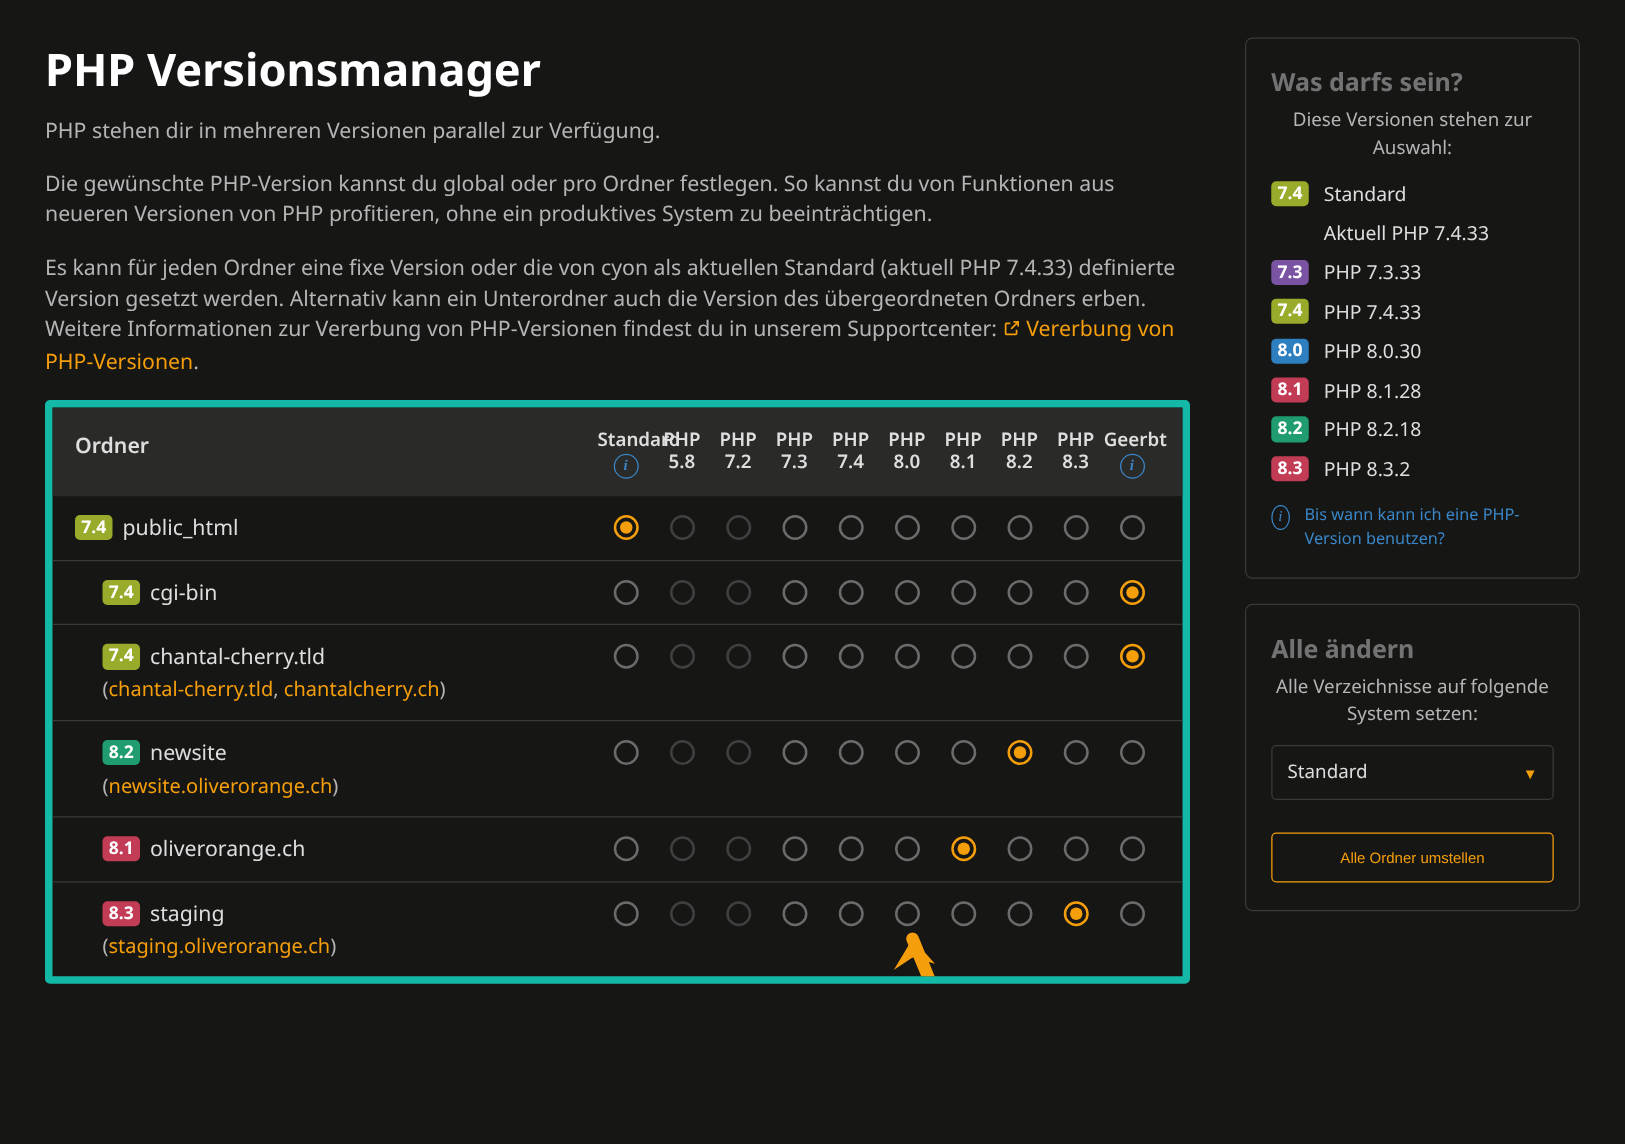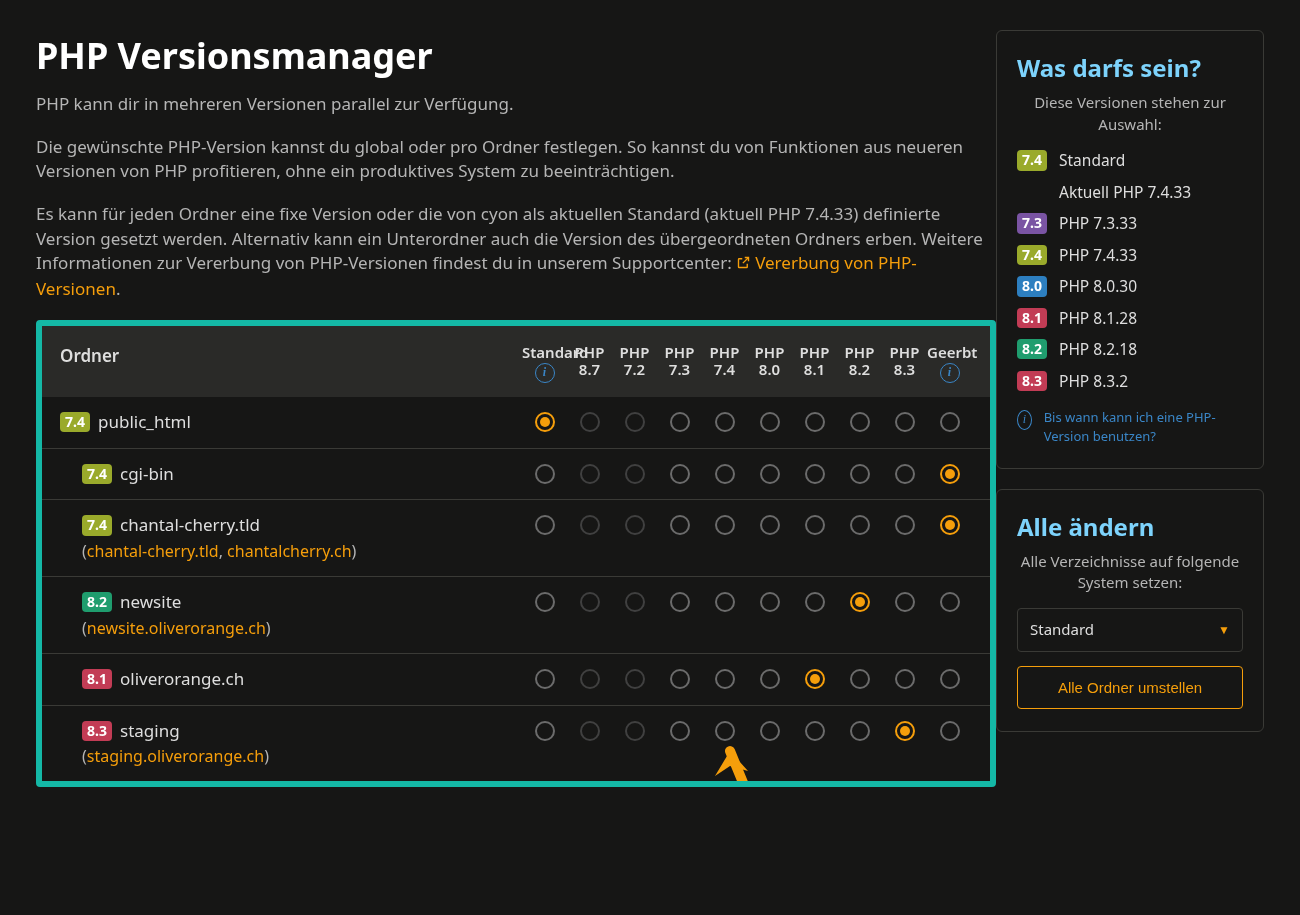--- a/index.html
+++ b/index.html
@@ -18,21 +18,21 @@
   *{box-sizing:border-box;}
   body{
     margin:0;
     background:var(--bg);
     color:var(--text);
     font-family:system-ui,-apple-system,"Segoe UI",Roboto,sans-serif;
     font-size:16px;
     line-height:1.45;
     padding:30px 36px;
   }
-  .layout{display:flex;align-items:flex-start;}
+  .layout{display:flex;gap:44px;align-items:flex-start;}
   .main{flex:1;min-width:0;}
   .side{width:268px;flex:none;}
 
   h1{font-size:36px;font-weight:700;margin:0 0 10px;color:#fff;}
   .intro p{margin:0 0 18px;color:var(--muted);font-size:17px;}
   .intro a{color:var(--link);text-decoration:none;}
   .ext-icon{display:inline-block;vertical-align:-1px;margin-right:4px;}
 
   
   .tbl{border:6px solid #14b8a6;border-radius:4px;overflow:hidden;}
@@ -58,64 +58,64 @@
   .radio{width:20px;height:20px;border:2px solid var(--radio);border-radius:50%;display:inline-flex;align-items:center;justify-content:center;cursor:pointer;}
   .radio.selected{border-color:var(--accent);}
   .radio.selected::after{content:"";width:10px;height:10px;background:var(--accent);border-radius:50%;}
   .radio.disabled{border-color:var(--disabled);cursor:default;}
 
   
   .badge{display:inline-block;min-width:30px;padding:1px 4px;border-radius:4px;color:#fff;font-size:14px;font-weight:700;text-align:center;line-height:1.3;}
 
   
   .box{border:1px solid var(--border);border-radius:6px;padding:20px 20px 22px;margin-bottom:20px;}
-  .box h2{font-size:24px;margin:0 0 6px;color:#7dd3fc;font-weight:700;}
+  .box h2{font-size:20px;margin:0 0 6px;color:#737373;font-weight:700;}
   .box p{margin:0 0 14px;color:var(--muted);font-size:15px;text-align:center;}
   .vlist{display:flex;flex-direction:column;gap:9px;}
   .vrow{display:flex;align-items:center;gap:12px;font-size:15.5px;}
   .vrow .badge{min-width:30px;}
   .vrow.noicon{padding-left:42px;align-items:flex-end;}
   .help-row{display:flex;gap:12px;margin-top:16px;align-items:flex-start;}
   .help-row a{color:var(--blue);text-decoration:none;font-size:13px;}
 
   .select{border:1px solid var(--border);border-radius:4px;padding:10px 12px;display:flex;justify-content:space-between;align-items:center;cursor:pointer;margin-bottom:14px;font-size:15px;}
   .chev{color:var(--accent);font-size:12px;}
-  .btn{border:1.5px solid var(--accent);color:var(--accent);background:transparent;border-radius:4px;padding:12px 14px;width:100%;font-size:15px;cursor:pointer;font-weight:500;}
+  .btn{border:1.5px solid var(--accent);color:var(--accent);background:transparent;border-radius:4px;padding:12px 14px;width:100%;font-size:12px;cursor:pointer;font-weight:500;margin-top:12px;}
 
   
   .arrow{position:absolute;pointer-events:none;}
 </style>
 </head>
 <body>
 
 <div class="layout">
   <div class="main">
     <h1>PHP Versionsmanager</h1>
     <div class="intro">
-      <p>PHP kann dir in mehreren Versionen parallel zur Verfügung.</p>
+      <p>PHP stehen dir in mehreren Versionen parallel zur Verfügung.</p>
       <p>Die gewünschte PHP-Version kannst du global oder pro Ordner festlegen. So kannst du von Funktionen aus neueren Versionen von PHP profitieren, ohne ein produktives System zu beeinträchtigen.</p>
       <p>
         <span>Es kann für jeden Ordner eine fixe Version oder die von cyon als aktuellen Standard (aktuell PHP 7.4.33) definierte Version gesetzt werden. Alternativ kann ein Unterordner auch die Version des übergeordneten Ordners erben. Weitere Informationen zur Vererbung von PHP-Versionen findest du in unserem Supportcenter: </span>
         <a href="#">
           <span class="ext-icon">
             <svg width="15" height="15" viewBox="0 0 24 24" fill="none" stroke="#f59e0b" stroke-width="2.2">
                 <path d="M14 4h6v6"></path>
                 <path d="M20 4l-9 9"></path>
                 <path d="M18 14v5a1 1 0 0 1-1 1H5a1 1 0 0 1-1-1V7a1 1 0 0 1 1-1h5"></path>
               </svg>
           </span><span>Vererbung von PHP-Versionen</span></a><span>.</span>
       </p>
     </div>
 
     <div class="tbl" style="position:relative;">
       <div class="thead">
         <div class="th-folder">Ordner</div>
         <div class="th-cols" id="th-cols">
             <div class="th-col">Standard<br><span class="info-icon">i</span></div>
-            <div class="th-col">PHP<span class="sub">8.7</span></div>
+            <div class="th-col">PHP<span class="sub">5.8</span></div>
             <div class="th-col">PHP<span class="sub">7.2</span></div>
             <div class="th-col">PHP<span class="sub">7.3</span></div>
             <div class="th-col">PHP<span class="sub">7.4</span></div>
             <div class="th-col">PHP<span class="sub">8.0</span></div>
             <div class="th-col">PHP<span class="sub">8.1</span></div>
             <div class="th-col">PHP<span class="sub">8.2</span></div>
             <div class="th-col">PHP<span class="sub">8.3</span></div>
             <div class="th-col">Geerbt<br><span class="info-icon">i</span></div>
           </div>
       </div>

